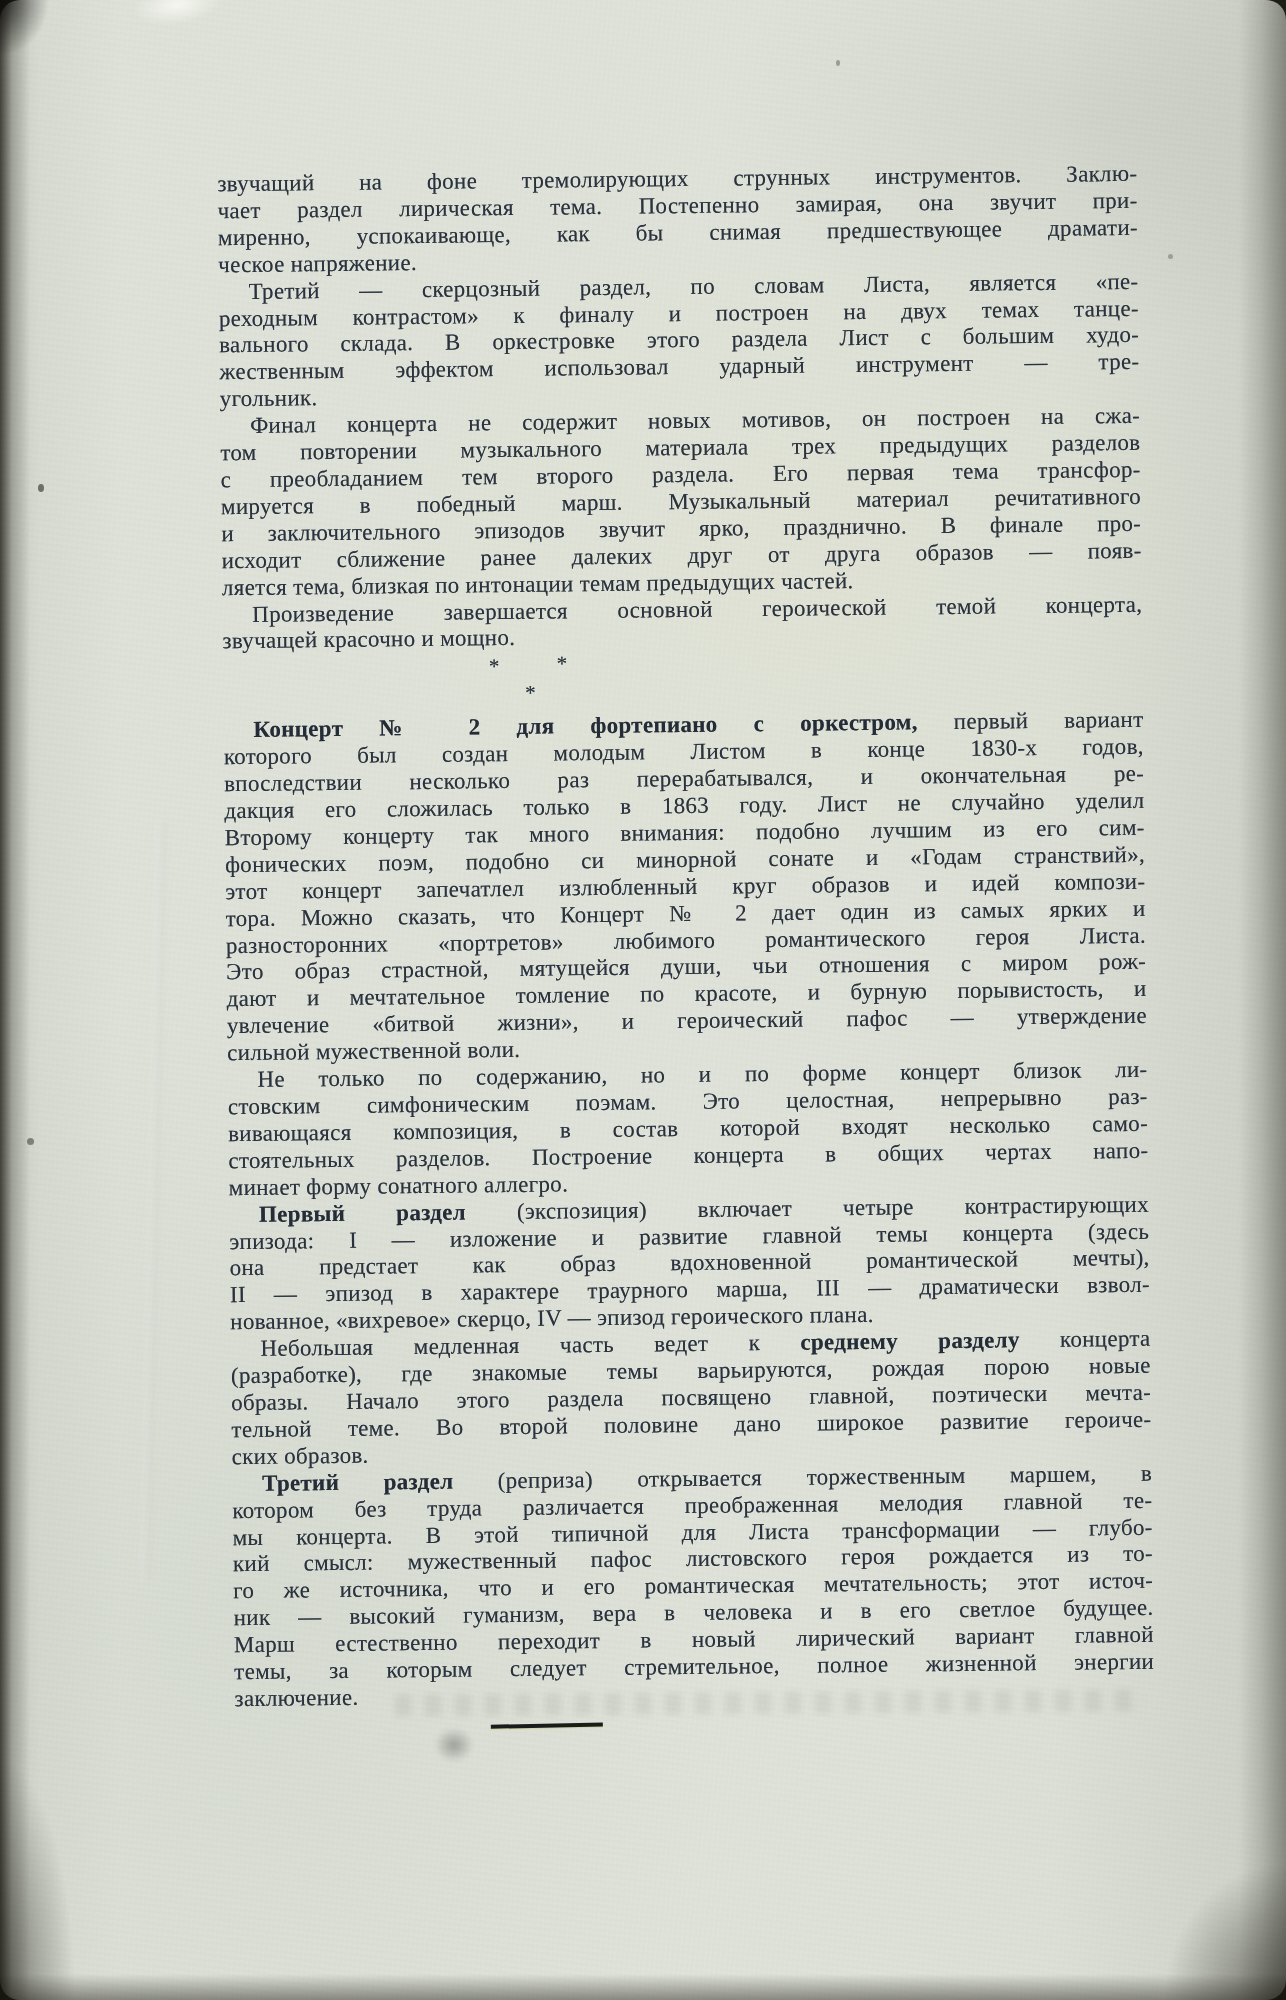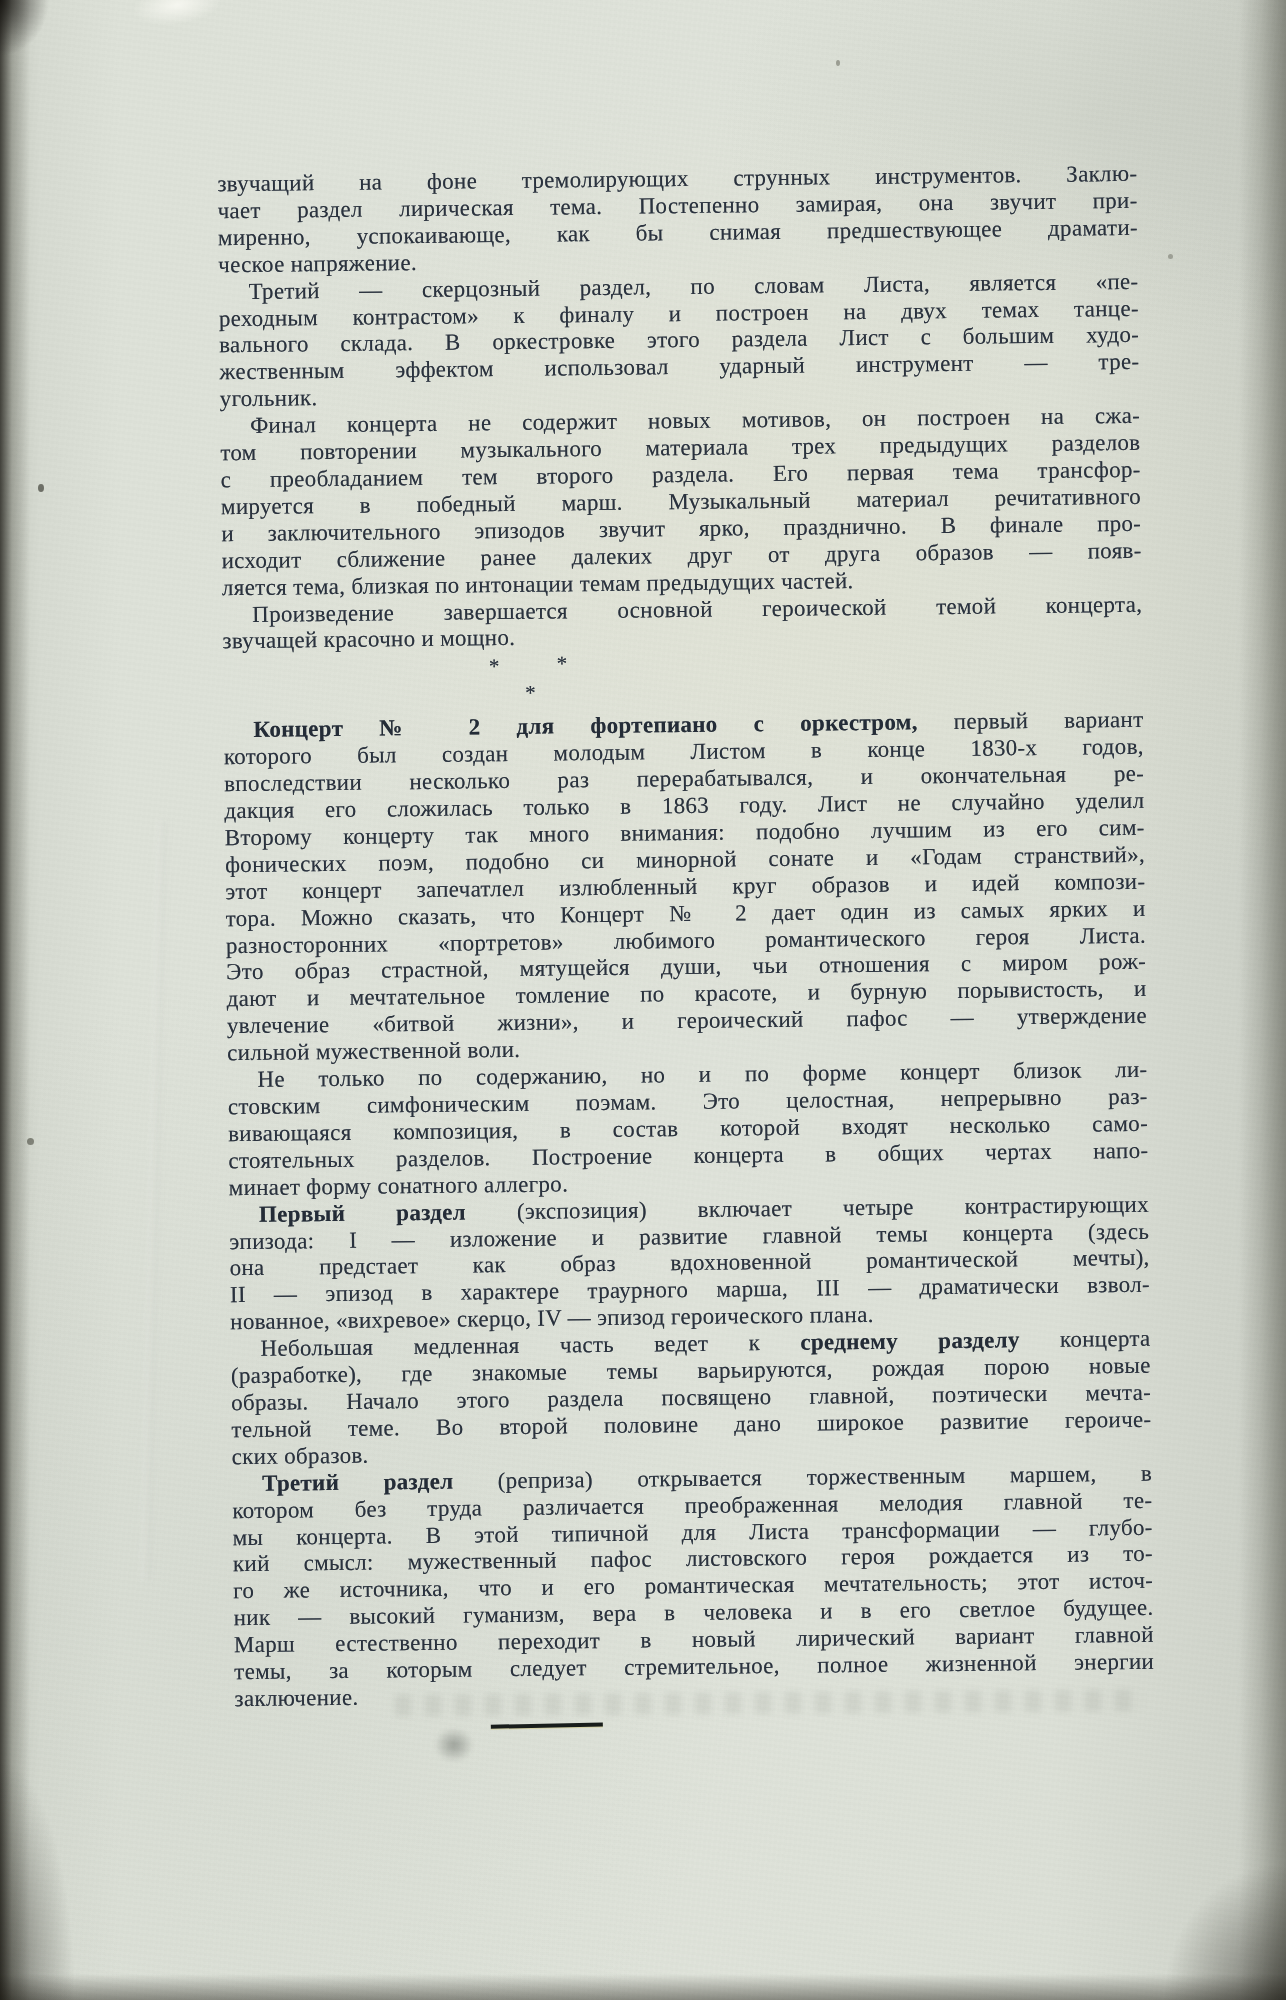--- a/index.html
+++ b/index.html
@@ -11,20 +11,21 @@
     font-family: "Liberation Serif", serif;
   }
   .paper {
     position: absolute; inset: 0;
     background:
       radial-gradient(900px 700px at 62% 28%, rgba(233,228,196,0.18), rgba(233,228,196,0) 70%),
       radial-gradient(700px 900px at 20% 80%, rgba(150,160,150,0.10), rgba(150,160,150,0) 70%),
       radial-gradient(500px 300px at 85% 6%, rgba(120,125,110,0.10), rgba(120,125,110,0) 75%),
       linear-gradient(90deg, #c3c7bd 0px, #d6dad1 40px, #dde1d8 120px, #dee2d9 55%, #dbdfd6 82%, #cfd3ca 96%, #bec2b9 100%),
       #dce0d7;
+    border-radius: 20px;
   }
   .grain {
     position: absolute; inset: 0; opacity: 0.35; pointer-events: none;
     background:
       repeating-linear-gradient(7deg, rgba(255,255,255,0.03) 0 3px, rgba(90,95,85,0.03) 3px 6px),
       repeating-linear-gradient(96deg, rgba(255,255,255,0.025) 0 2px, rgba(80,85,80,0.025) 2px 5px);
   }
   .edge-left {
     position: absolute; left: 0; top: 0; bottom: 0; width: 30px;
     background: linear-gradient(90deg, rgba(22,20,15,0.75), rgba(50,50,40,0.28) 40%, rgba(50,50,40,0) 100%);

